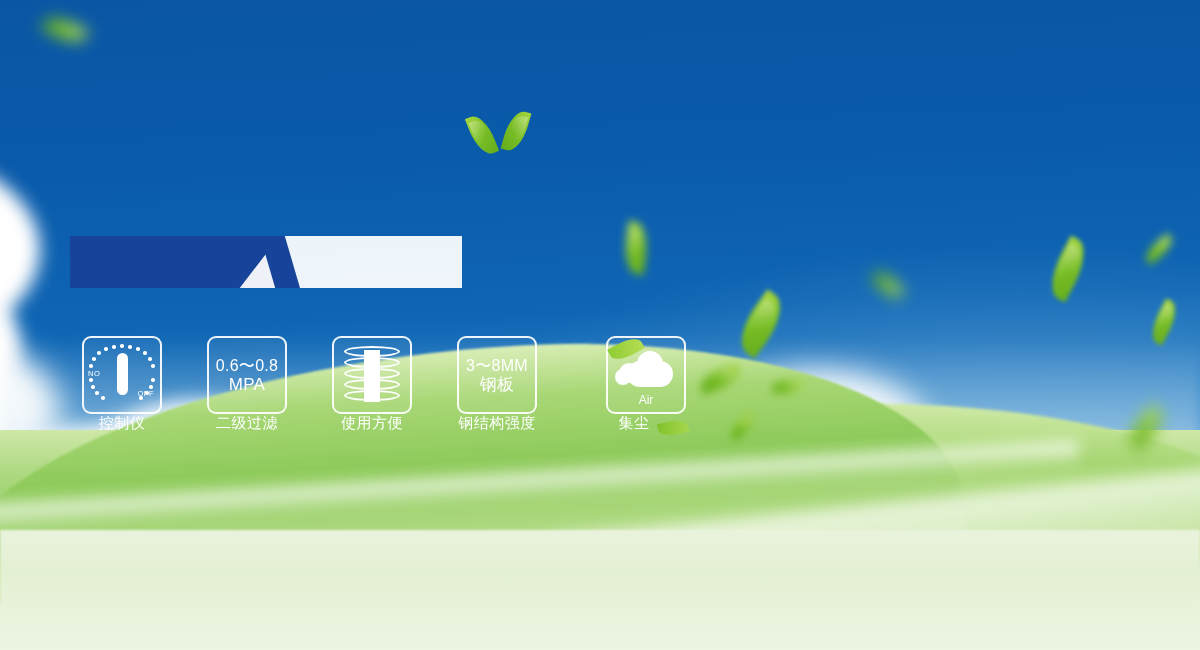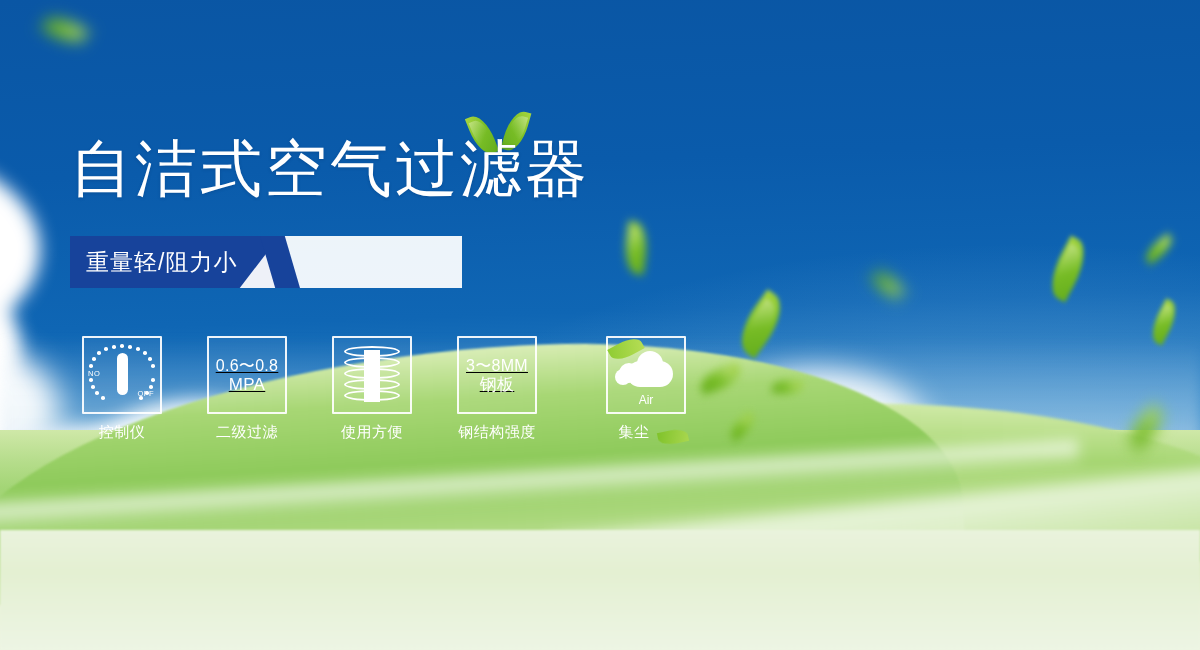--- a/index.html
+++ b/index.html
@@ -116,26 +116,25 @@
     font-size:23px;letter-spacing:1px;white-space:nowrap;
   }
   .subbar .t-left{left:16px;color:#ffffff;}
   .subbar .t-right{left:224px;color:#17439b;}
 
   
   .features{position:absolute;left:82px;top:336px;}
   .feat{position:absolute;width:80px;text-align:center;}
   .feat .box{
     width:80px;height:78px;border:2px solid rgba(255,255,255,.92);
-    border-radius:1px;display:flex;align-items:center;justify-content:center;
+    border-radius:9px;display:flex;align-items:center;justify-content:center;
     background:rgba(255,255,255,.06);
-    text-decoration:underline;
   }
   .feat .cap{
-    margin-top:9px;font-size:15px;color:#ffffff;white-space:nowrap;
+    font-size:15px;color:#ffffff;white-space:nowrap;
     letter-spacing:.5px;
   }
   .feat .two-line{
     color:#fff;font-size:16px;line-height:19px;letter-spacing:.3px;
   }
   .feat .two-line .l2{font-size:17px;}
 
   
   .dial{position:relative;width:66px;height:62px;}
   .dial .dot{position:absolute;width:3.6px;height:3.6px;border-radius:50%;background:#fff;}
@@ -237,27 +236,25 @@
   <div class="leaf blur1" style="left:1055px;top:238px;width:26px;height:62px;transform:rotate(28deg);"></div>
   <div class="leaf blur2" style="left:1152px;top:232px;width:14px;height:34px;transform:rotate(52deg);"></div>
   <div class="leaf blur1" style="left:1155px;top:300px;width:18px;height:44px;transform:rotate(28deg);"></div>
   <div class="leaf blur3" style="left:1135px;top:405px;width:22px;height:46px;transform:rotate(44deg);"></div>
   <div class="leaf blur3" style="left:880px;top:268px;width:16px;height:34px;transform:rotate(140deg);"></div>
 
   <div class="sprout">
     <div class="leaf lf-l"></div>
     <div class="leaf lf-r"></div>
   </div>
-  <div class="title">自洁式空气过滤器</div>
 
   <div class="subbar">
     <div class="left"></div>
     <div class="right"></div>
     <div class="slant"></div>
-    <div class="txt t-left">重量轻/阻力小</div>
   </div>
 
   <div class="features">
 
     <div class="feat" style="left:0px;">
       <div class="box">
         <div class="dial">
           <div class="knob"></div>
           <div class="no">NO</div>
           <div class="off">OFF</div>

